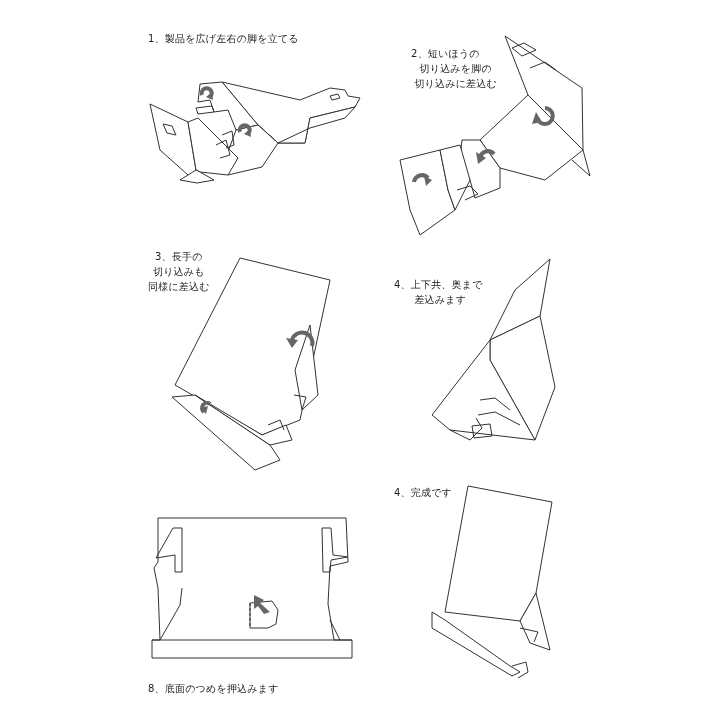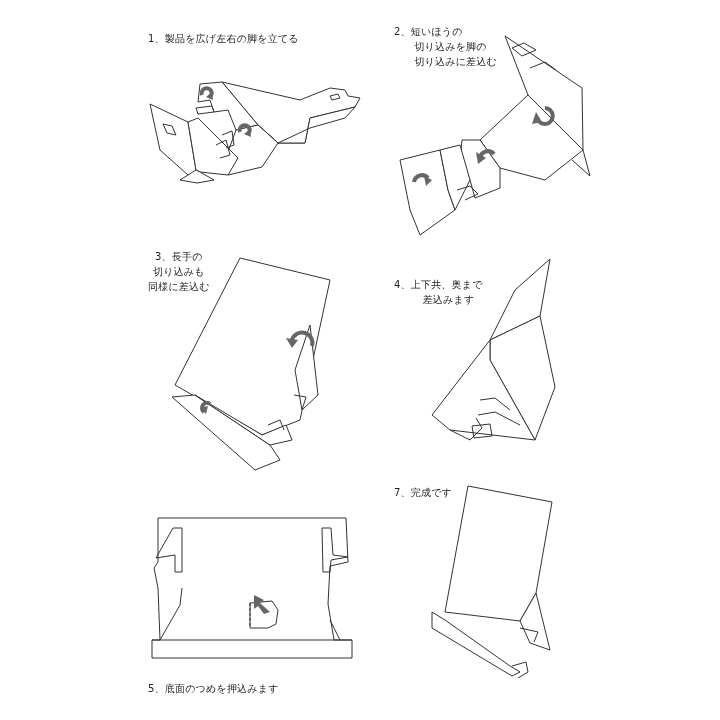--- a/index.html
+++ b/index.html
@@ -10,30 +10,30 @@
   .ln { fill:#fff; stroke:#333; stroke-width:1; stroke-linejoin:round; }
   .lo { fill:none; stroke:#333; stroke-width:1; stroke-linejoin:round; }
   .dash { fill:none; stroke:#333; stroke-width:1; stroke-dasharray:3 2; }
   .arrow { fill:#666; stroke:none; }
   .arrowstroke { fill:none; stroke:#666; stroke-width:4; stroke-linecap:butt; }
 </style>
 </head>
 <body>
 
 <div class="label" style="left:148px; top:31px;">1、製品を広げ左右の脚を立てる</div>
-<div class="label" style="left:394px; top:24px;">2、短いほうの
+<div class="label" style="left:394px; top:46px;text-align:center;">2、短いほうの
 　　切り込みを脚の
 　　切り込みに差込む</div>
 <div class="label" style="left:148px; top:249px;text-align:center;">3、長手の
 切り込みも
 同様に差込む</div>
-<div class="label" style="left:394px; top:277px;text-align:center;">4、上下共、奥まで
+<div class="label" style="left:394px; top:277px;">4、上下共、奥まで
 　　差込みます</div>
-<div class="label" style="left:394px; top:485px;">7、完成です</div>
-<div class="label" style="left:148px; top:681px;">5、底面のつめを押込みます</div>
+<div class="label" style="left:394px; top:485px;">4、完成です</div>
+<div class="label" style="left:148px; top:681px;">8、底面のつめを押込みます</div>
 
 <svg class="art" viewBox="0 0 720 720">
 
   <g>
 
     <polygon class="ln" points="222,82 300,100 330,88 345,90 348,96 360,98 355,107 310,118 305,143 278,143 258,125"></polygon>
     <polygon class="ln" points="258,125 278,143 305,143 310,118 355,107 345,118 310,128 278,143"></polygon>
 
     <polygon class="lo" points="330,96 338,94 340,98 332,100"></polygon>
 

